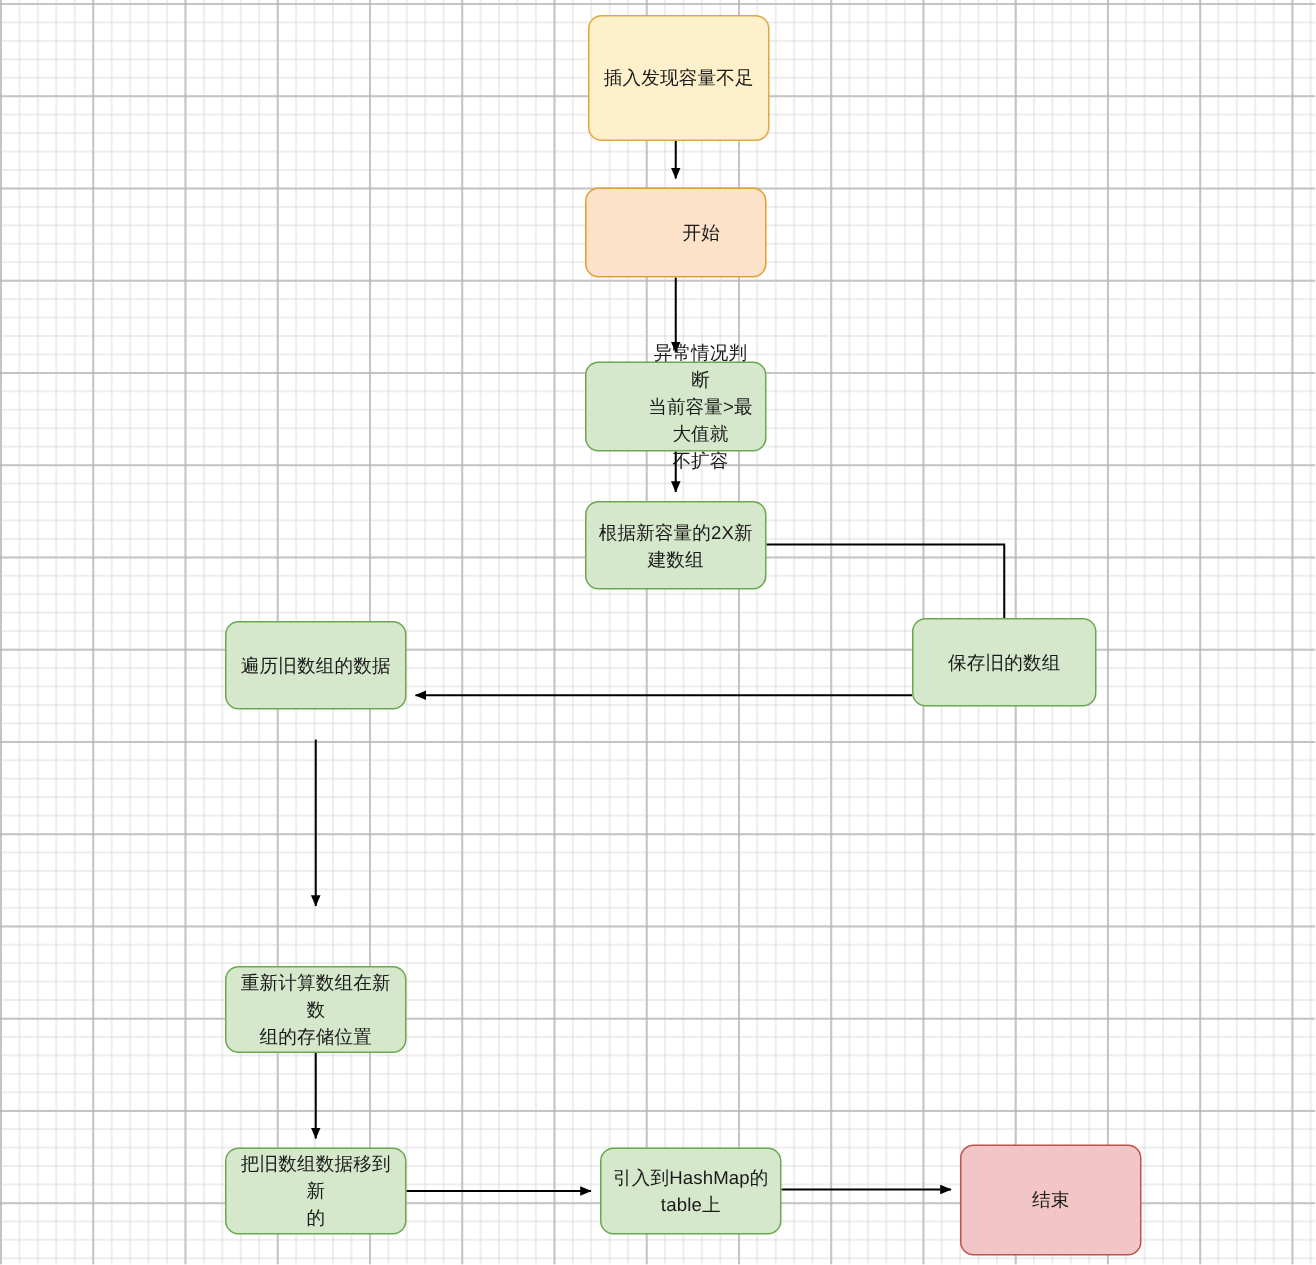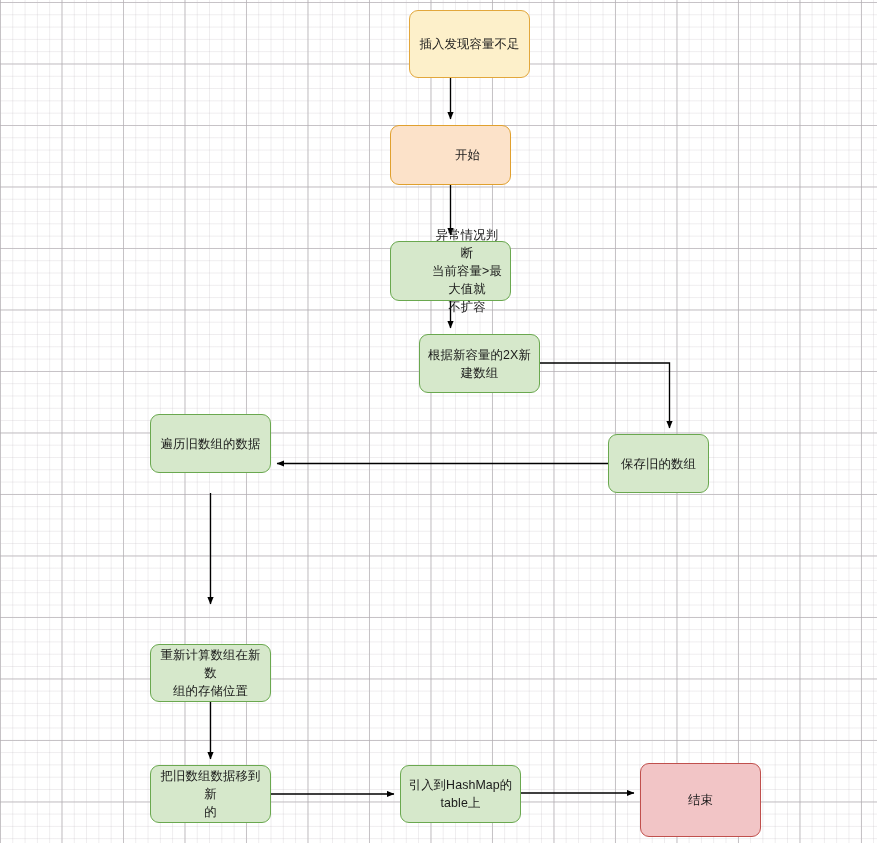--- a/index.html
+++ b/index.html
@@ -73,28 +73,28 @@
         <path d="M450.5,301 L450.5,328" marker-end="url(#arrow)"></path>
         <path d="M511,363 L669.5,363 L669.5,428" marker-end="url(#arrow)"></path>
         <path d="M608,463.5 L277,463.5" marker-end="url(#arrow)"></path>
         <path d="M210.5,493 L210.5,604" marker-end="url(#arrow)"></path>
         <path d="M210.5,668 L210.5,759" marker-end="url(#arrow)"></path>
         <path d="M271,794 L394,794" marker-end="url(#arrow)"></path>
         <path d="M521,793 L634,793" marker-end="url(#arrow)"></path>
       </g>
   </svg>
 
-  <div class="node n-yellow" style="left: 409px; top: 10px; width: 121px; height: 68px;">插入发现容量不足</div>
+  <div class="node n-yellow" style="left: 392px; top: 10px; width: 121px; height: 84px;">插入发现容量不足</div>
   <div class="node n-peach" style="left: 390px; top: 125px; width: 121px; height: 60px;">开始</div>
   <div class="node n-green" style="left: 390px; top: 241px; width: 121px; height: 60px; padding-left: 39px;">异常情况判断
 当前容量&gt;最大值就
 不扩容</div>
-  <div class="node n-green" style="left: 390px; top: 334px; width: 121px; height: 59px; margin-left: 29px;">根据新容量的2X新
+  <div class="node n-green" style="left: 390px; top: 334px; width: 121px; height: 59px;">根据新容量的2X新
 建数组</div>
-  <div class="node n-green" style="left: 608px; top: 434px; width: 101px; height: 59px;">保存旧的数组</div>
+  <div class="node n-green" style="left: 608px; top: 412px; width: 123px; height: 59px;">保存旧的数组</div>
   <div class="node n-green" style="left: 150px; top: 414px; width: 121px; height: 59px;">遍历旧数组的数据</div>
   <div class="node n-green" style="left: 150px; top: 644px; width: 121px; height: 58px;">重新计算数组在新数
 组的存储位置</div>
   <div class="node n-green" style="left: 400px; top: 765px; width: 121px; height: 58px;">引入到HashMap的
 table上</div>
   <div class="node n-green" style="left: 150px; top: 765px; width: 121px; height: 58px;">把旧数组数据移到新
 的</div>
   <div class="node n-red" style="left: 640px; top: 763px; width: 121px; height: 74px;">结束</div>
 
 </div>

